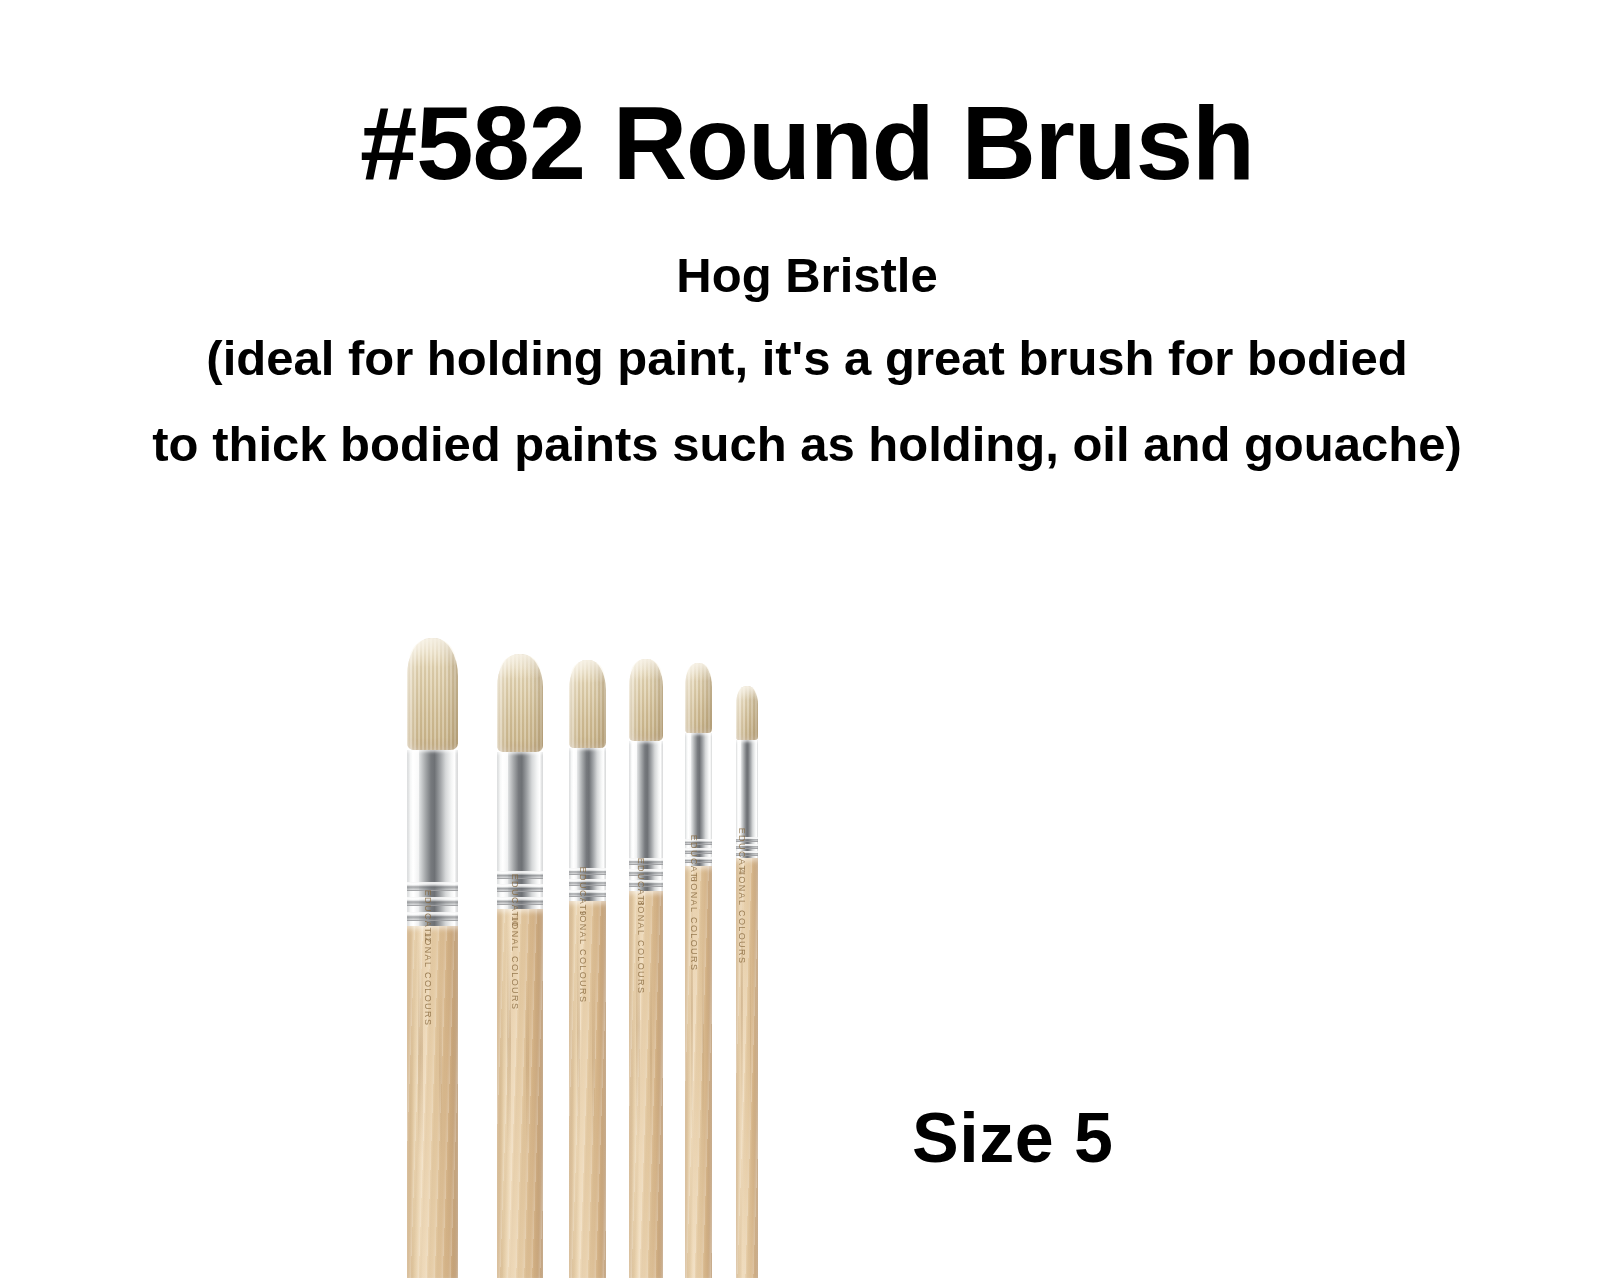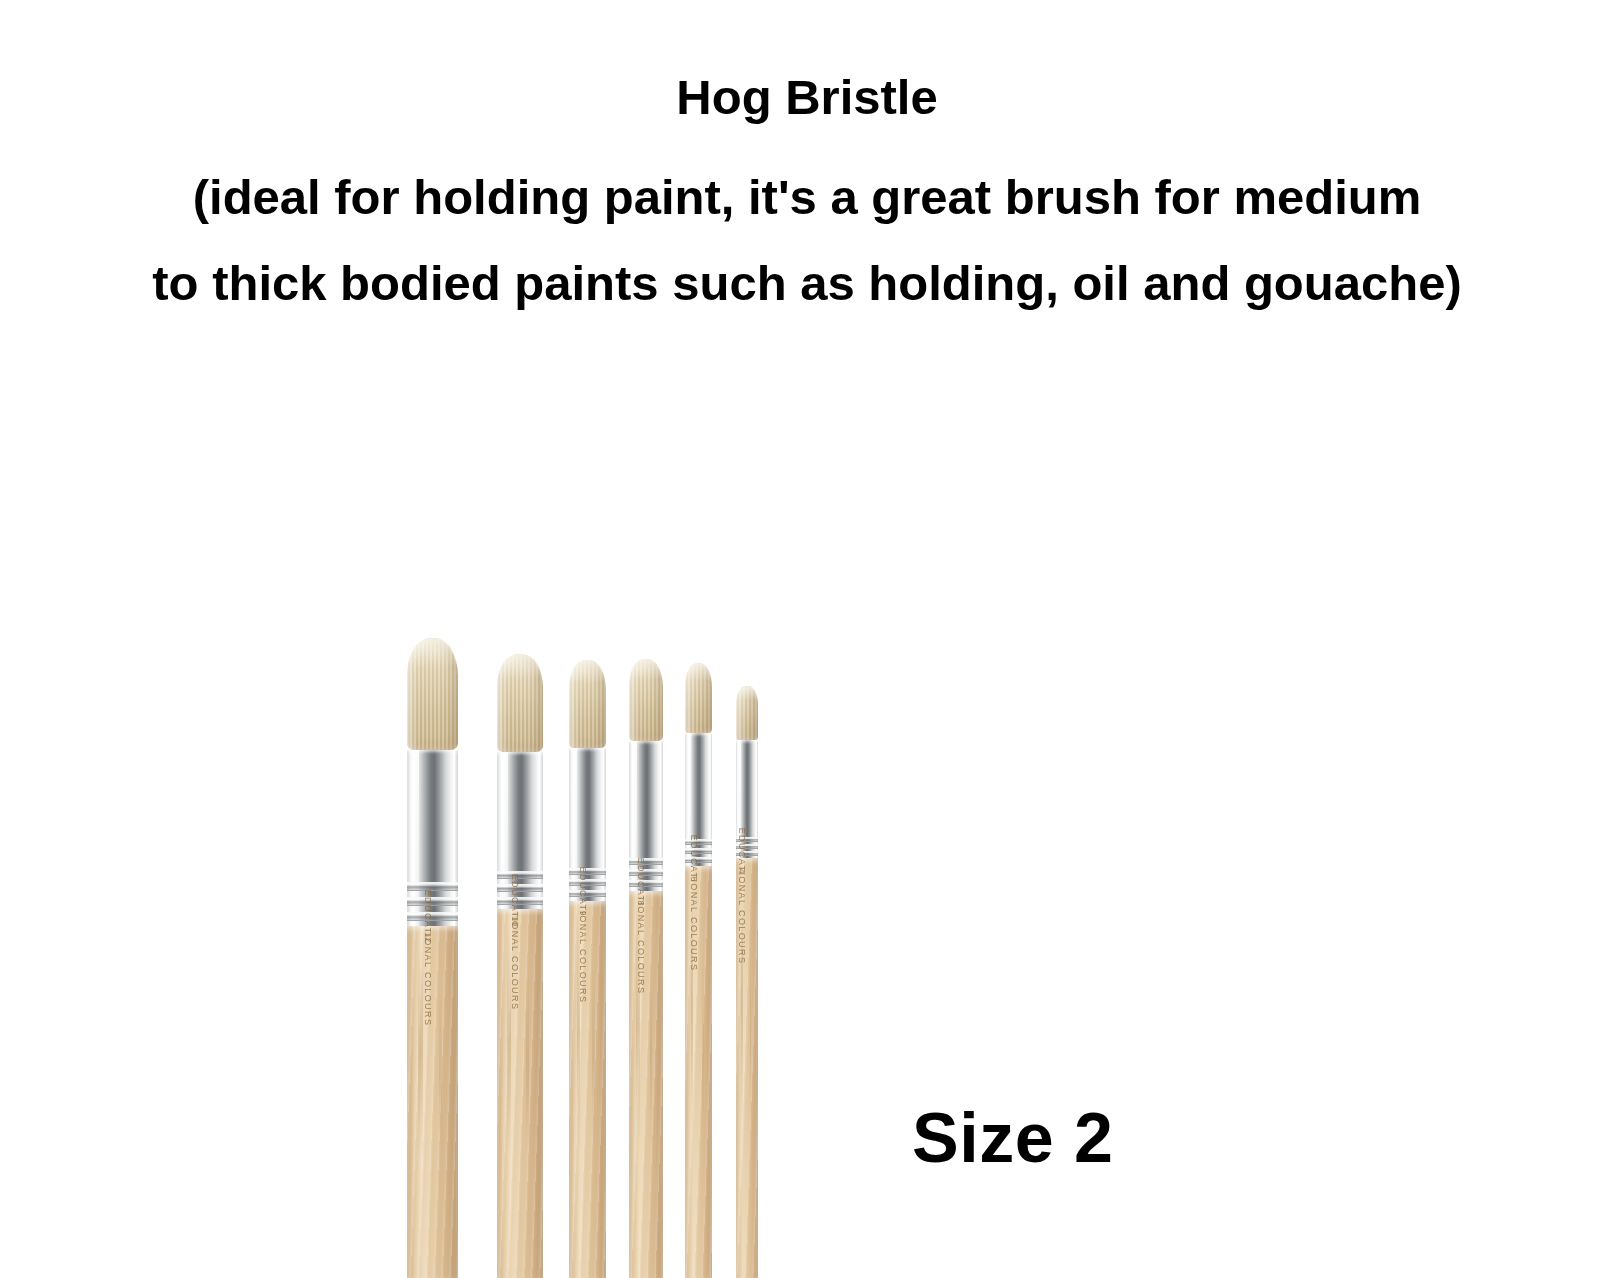--- a/index.html
+++ b/index.html
@@ -33,21 +33,21 @@
     line-height: 1.0;
     letter-spacing: -1px;
     margin: 0;
     padding-top: 92px;
     white-space: nowrap;
   }
   .subtitle {
     font-size: 49px;
     font-weight: bold;
     line-height: 1.0;
-    margin: 17px;
+    margin: 0;
     padding-top: 56px;
     white-space: nowrap;
   }
   .desc-line {
     font-size: 49px;
     font-weight: bold;
     line-height: 1.0;
     margin: 0;
     white-space: nowrap;
   }
@@ -218,22 +218,23 @@
     font-size: 9px;
     color: rgba(131,100,57,0.72);
   }
 </style>
 </head>
 <body>
 
 <div id="page">
 
   <div class="text-block">
+    <div class="product-title">#582 Round Brush</div>
     <div class="subtitle">Hog Bristle</div>
-    <div class="desc-line l1">(ideal for holding paint, it's a great brush for medium</div>
+    <div class="desc-line l1">(ideal for holding paint, it's a great brush for bodied</div>
     <div class="desc-line l2">to thick bodied paints such as holding, oil and gouache)</div>
   </div>
 
   <div id="brush-photo">
       <div class="brush" style="left: 407px; top: 638px; width: 51px; height: 640px;">
         <div class="bristles" style="height: 112px;"></div>
         <div class="ferrule" style="top: 112px; height: 176px;">
           <div class="sheen"></div>
           <div class="crimps">
             <div class="crimp" style="height: 7px; margin-bottom: 6px;"></div>
@@ -328,15 +329,15 @@
         </div>
         <div class="handle" style="top: 172px; height: 420px;">
           <div class="grain"></div>
           <div class="grain2"></div>
           <div class="handle-size">4</div>
           <div class="handle-text">EDUCATIONAL COLOURS</div>
         </div>
       </div>
     </div>
 
-  <div class="size-caption">Size 2</div>
+  <div class="size-caption">Size 5</div>
 
 </div>
 
 </body></html>

